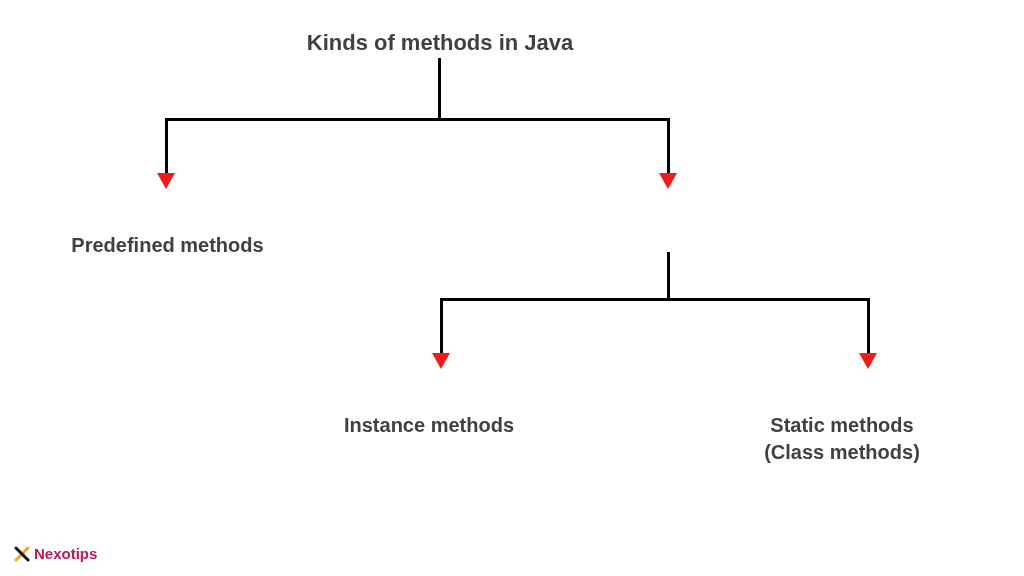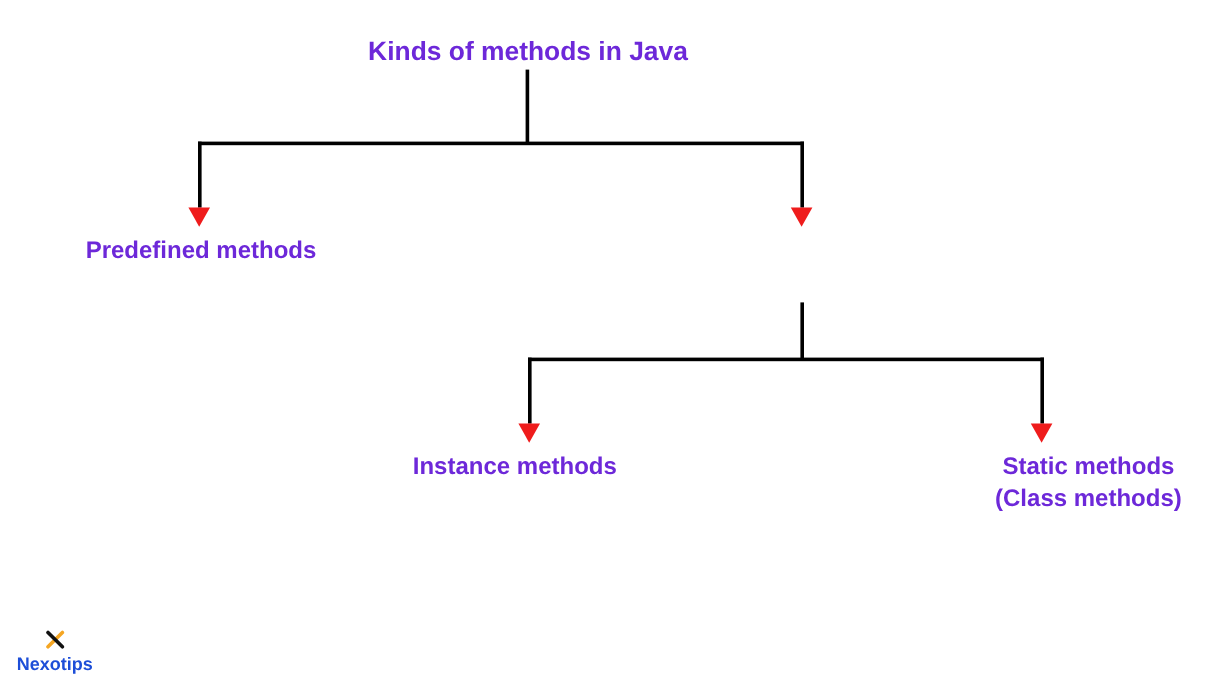--- a/index.html
+++ b/index.html
@@ -7,26 +7,26 @@
       width: 1024px;
       height: 576px;
       background: #ffffff;
       font-family: Arial, Helvetica, sans-serif;
       position: relative;
       overflow: hidden;
     }
     .node {
       position: absolute;
       font-weight: 700;
-      color: #6d28d9;
+      color: #404040;
       text-align: center;
       line-height: 1.35;
     }
     .title { font-size: 22px; }
-    .label { font-size: 20px; }
+    .label { font-size: 20px; margin-top: 36px; }
     .line {
       position: absolute;
       background: #000;
     }
     .arrow {
       position: absolute;
       width: 0;
       height: 0;
       border-left: 9px solid transparent;
       border-right: 9px solid transparent;
@@ -34,22 +34,21 @@
     }
     .brand {
       position: absolute;
       left: 14px;
       bottom: 14px;
       display: flex;
       align-items: center;
       gap: 4px;
       font-weight: 700;
       font-size: 15px;
-      color: #1d4ed8;
-      flex-direction: column;
+      color: #be185d;
     }
     .brand-icon svg { display: block; }
   </style>
 </head>
 <body>
 
 <div class="node title" style="left:265px; top:28px; width:350px;">Kinds of methods in Java</div>
 
 <div class="line" style="left:438px; top:58px; width:3px; height:62px;"></div>
 
@@ -71,21 +70,21 @@
 <div class="line" style="left:440px; top:298px; width:430px; height:3px;"></div>
 
 <div class="line" style="left:440px; top:298px; width:3px; height:55px;"></div>
 <div class="arrow" style="left:432px; top:353px;"></div>
 
 <div class="line" style="left:867px; top:298px; width:3px; height:55px;"></div>
 <div class="arrow" style="left:859px; top:353px;"></div>
 
 <div class="node label" style="left:324px; top:376px; width:210px;">Instance methods</div>
 
-<div class="node label" style="left:797px; top:376px; width:220px;">
+<div class="node label" style="left:732px; top:376px; width:220px;">
   <div>Static methods</div>
   <div>(Class methods)</div>
 </div>
 
 <div class="brand">
   <span class="brand-icon">
     <svg width="16" height="16" viewBox="0 0 16 16">
       <line x1="2" y1="14" x2="14" y2="2" stroke="#f5a623" stroke-width="3" stroke-linecap="round"></line>
       <line x1="2" y1="2" x2="14" y2="14" stroke="#111" stroke-width="3" stroke-linecap="round"></line>
     </svg>

